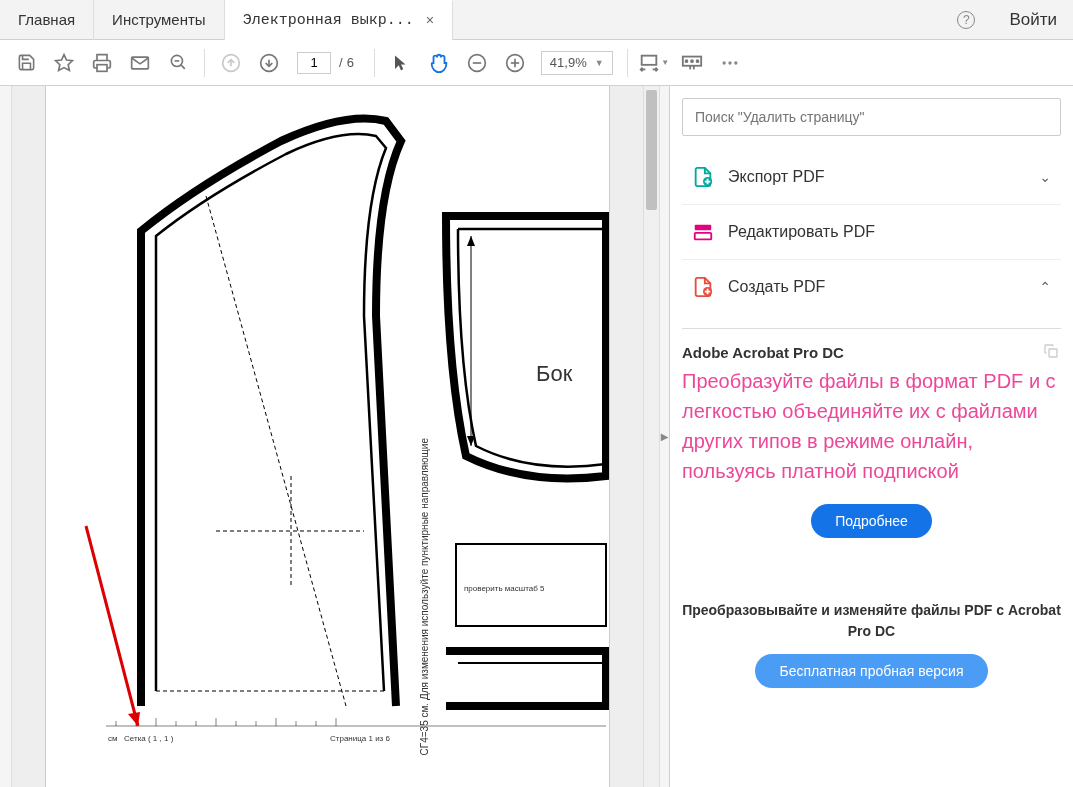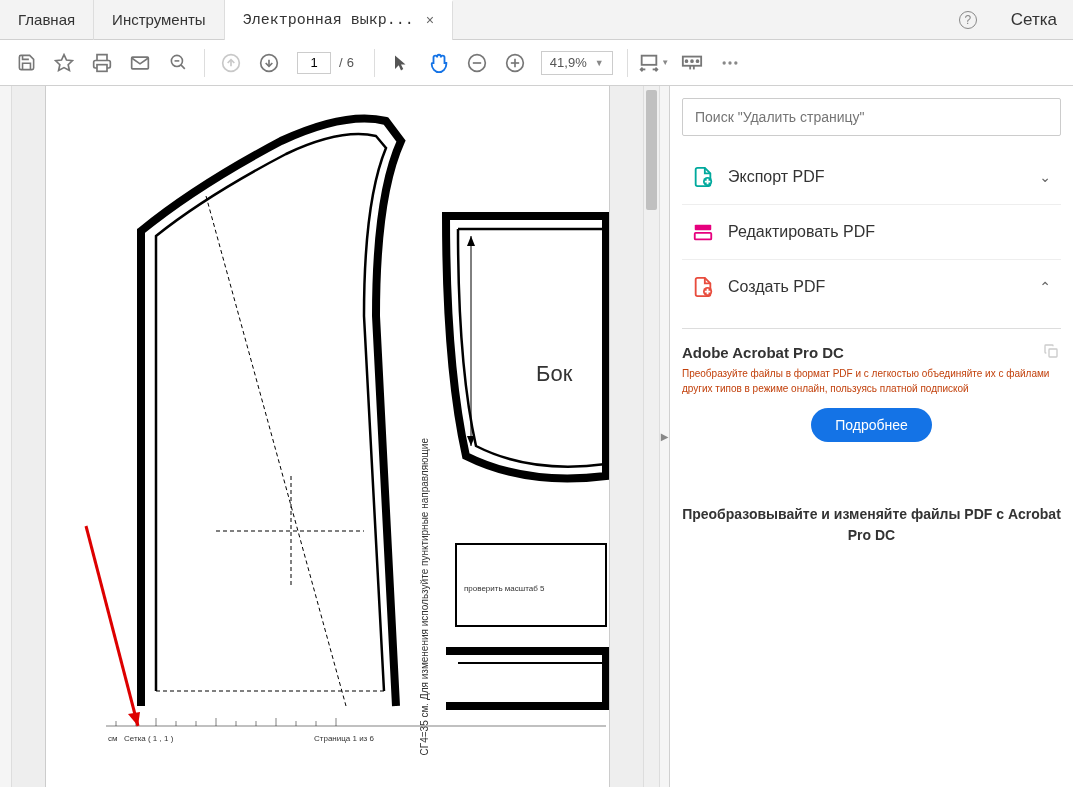--- a/index.html
+++ b/index.html
@@ -28,21 +28,21 @@
 .scrollthumb { position: absolute; left: 2px; right: 2px; top: 4px; height: 120px; background: #c0c0c0; border-radius: 2px; }
 .sidepanel-handle { width: 10px; display: flex; align-items: center; justify-content: center; background: #f5f5f5; border-left: 1px solid #ddd; cursor: pointer; color: #888; font-size: 10px; }
 
 .sidebar { width: 404px; background: #fff; border-left: 1px solid #d0d0d0; padding: 12px; display: flex; flex-direction: column; gap: 14px; overflow-y: auto; }
 .search-box { border: 1px solid #ccc; padding: 10px 12px; color: #999; font-size: 14px; border-radius: 2px; }
 .tool-row { display: flex; align-items: center; padding: 16px 10px; border-bottom: 1px solid #eee; cursor: pointer; gap: 14px; font-size: 16px; color: #333; }
 .tool-row .chev { margin-left: auto; color: #666; font-size: 14px; }
 .tool-icon { width: 22px; height: 22px; display: flex; align-items: center; justify-content: center; }
 .promo { border-top: 1px solid #ddd; padding-top: 14px; }
 .promo-title { font-weight: bold; font-size: 15px; margin-bottom: 5px; display: flex; justify-content: space-between; align-items: center; }
-.promo-text { font-size: 10px; line-height: 1.5; color: #c2410c; margin-bottom: 12px; }
+.promo-text { font-size: 20px; line-height: 1.5; color: #ec4899; margin-bottom: 18px; }
 .btn-primary { background: #1473e6; color: #fff; border: none; border-radius: 18px; padding: 9px 24px; font-size: 14px; cursor: pointer; display: block; margin: 0 auto; }
 .btn-secondary { background: #4b9cf5; color: #fff; border: none; border-radius: 18px; padding: 9px 24px; font-size: 14px; cursor: pointer; display: block; margin: 12px auto 0; }
 .promo2-title { font-size: 14px; font-weight: bold; text-align: center; line-height: 1.5; margin-top: 48px; color: #333; }
 .clone-icon { width: 18px; height: 18px; opacity: 0.5; }
 
 
 .red-arrow { position: absolute; left: 30px; top: 430px; }
 .vtext { writing-mode: vertical-rl; transform: rotate(180deg); font-size: 10px; color: #333; position: absolute; }
 .tiny { font-size: 8px; color: #333; position: absolute; }
 </style>
@@ -51,21 +51,21 @@
 
 <div class="tabbar">
   <div class="tab">Главная</div>
   <div class="tab">Инструменты</div>
   <div class="tab active">
     <span>Электронная выкр...</span>
     <span class="tab-close">×</span>
   </div>
   <div class="tabbar-spacer"></div>
   <div class="help-icon">?</div>
-  <div class="signin">Сетка</div>
+  <div class="signin">Войти</div>
 </div>
 
 <div class="toolbar">
   <div class="tb-btn">
     <svg width="19" height="19" viewBox="0 0 24 24" fill="none" stroke="#777" stroke-width="2">
         <path d="M19 21H5a2 2 0 0 1-2-2V5a2 2 0 0 1 2-2h11l5 5v11a2 2 0 0 1-2 2z"></path>
         <polyline points="17 21 17 13 7 13 7 21"></polyline>
         <polyline points="7 3 7 8 15 8"></polyline>
       </svg>
   </div>
@@ -214,21 +214,21 @@
         </g>
       </svg>
       
       <svg class="red-arrow" width="80" height="230">
         <line x1="10" y1="10" x2="62" y2="210" stroke="#d00" stroke-width="3"></line>
         <polygon points="62,210 52,198 64,196" fill="#d00"></polygon>
       </svg>
       <div style="position:absolute;left:490px;top:275px;font-size:22px;font-weight:normal">Бок</div>
       <div class="vtext" style="left:373px;top:352px">СГ4=35 см. Для изменения используйте пунктирные направляющие</div>
       <div class="tiny" style="left:418px;top:498px">проверить масштаб 5</div>
-      <div class="tiny" style="left:268px;top:648px">Страница 1 из 6</div>
+      <div class="tiny" style="left:284px;top:648px">Страница 1 из 6</div>
       <div class="tiny" style="left:62px;top:648px">см</div>
       <div class="tiny" style="left:78px;top:648px">Сетка ( 1 , 1 )</div>
     </div>
   </div>
 
   <div class="scrollbar">
     <div class="scrollthumb"></div>
   </div>
 
   <div class="sidepanel-handle">▶</div>
@@ -281,15 +281,16 @@
               <path d="M5 15H4a1 1 0 0 1-1-1V4a1 1 0 0 1 1-1h10a1 1 0 0 1 1 1v1"></path>
             </svg>
         </span>
       </div>
       <div class="promo-text">Преобразуйте файлы в формат PDF и с легкостью объединяйте их с файлами других типов в режиме онлайн, пользуясь платной подпиской</div>
       <button class="btn-primary">Подробнее</button>
     </div>
 
     <div>
       <div class="promo2-title">Преобразовывайте и изменяйте файлы PDF с Acrobat Pro DC</div>
+      <button class="btn-secondary">Бесплатная пробная версия</button>
     </div>
   </div>
 </div>
 
 </body></html>

